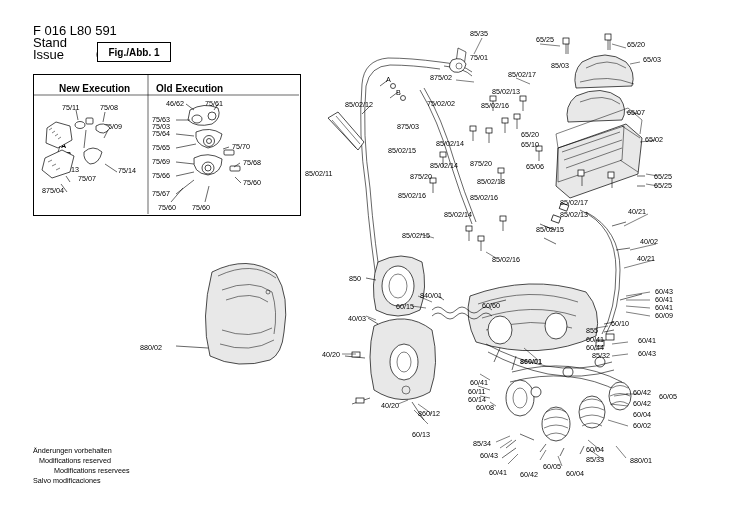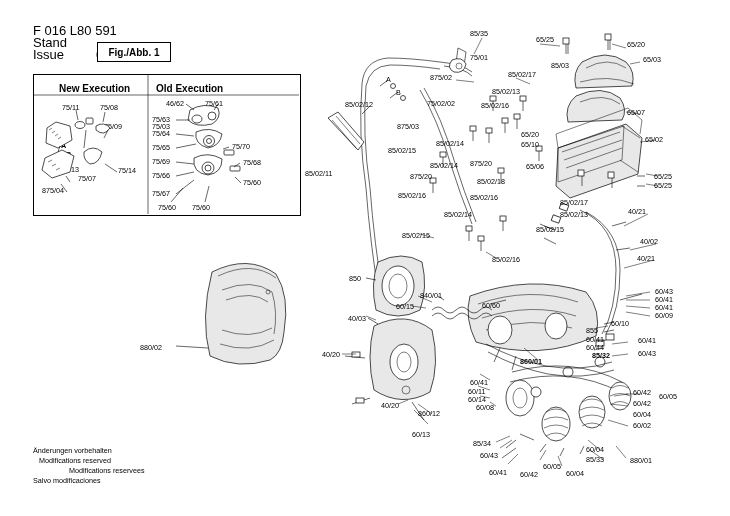--- a/index.html
+++ b/index.html
@@ -37,21 +37,21 @@
   <div class="hdr" style="left:33px;top:26px;">F 016 L80 591</div>
   <div class="hdr" style="left:33px;top:38px;">Stand</div>
   <div class="hdr" style="left:33px;top:50px;">Issue</div>
   <div class="hdr" style="left:96px;top:50px;">02-02-28</div>
   <div class="figbox" style="left:97px;top:42px;width:72px;height:18px;">
     <span>Fig./Abb. 1</span>
   </div>
 
   <div class="foot" style="left:33px;top:446px;">Änderungen vorbehalten</div>
   <div class="foot" style="left:33px;top:456px;padding-left:6px;">Modifications reserved</div>
-  <div class="foot" style="left:45px;top:466px;padding-left:24px;">Modifications reservees</div>
+  <div class="foot" style="left:30px;top:466px;padding-left:24px;">Modifications reservees</div>
   <div class="foot" style="left:33px;top:476px;">Salvo modificaciones</div>
 
   <div class="legend" style="left:33px;top:74px;width:266px;height:140px;"></div>
   <div class="legend-hdr" style="left:59px;top:83px;">New Execution</div>
   <div class="legend-hdr" style="left:156px;top:83px;">Old Execution</div>
 
   <div class="lbl" style="left:62px;top:104px;">75/11</div>
   <div class="lbl" style="left:100px;top:104px;">75/08</div>
   <div class="lbl" style="left:104px;top:123px;">75/09</div>
   <div class="lbl" style="left:61px;top:166px;">75/13</div>
@@ -357,21 +357,21 @@
       <div class="lbl" style="left: 482px; top: 302px;">60/60</div>
       <div class="lbl" style="left: 655px; top: 304px;">60/41</div>
       <div class="lbl" style="left: 655px; top: 312px;">60/09</div>
       <div class="lbl" style="left: 348px; top: 315px;">40/03</div>
       <div class="lbl" style="left: 611px; top: 320px;">60/10</div>
       <div class="lbl" style="left: 586px; top: 327px;">855</div>
       <div class="lbl" style="left: 586px; top: 336px;">60/41</div>
       <div class="lbl" style="left: 638px; top: 337px;">60/41</div>
       <div class="lbl" style="left: 586px; top: 344px;">60/44</div>
       <div class="lbl" style="left: 322px; top: 351px;">40/20</div>
-      <div class="lbl" style="left: 592px; top: 352px; font-weight: bold;">85/32</div>
+      <div class="lbl" style="left: 592px; top: 352px;">85/32</div>
       <div class="lbl" style="left: 638px; top: 350px;">60/43</div>
       <div class="lbl" style="left: 520px; top: 358px; font-weight: bold;">860/01</div>
       <div class="lbl" style="left: 470px; top: 379px;">60/41</div>
       <div class="lbl" style="left: 468px; top: 388px; text-align: center;">60/11</div>
       <div class="lbl" style="left: 633px; top: 389px;">60/42</div>
       <div class="lbl" style="left: 659px; top: 393px;">60/05</div>
       <div class="lbl" style="left: 468px; top: 396px;">60/14</div>
       <div class="lbl" style="left: 476px; top: 404px;">60/08</div>
       <div class="lbl" style="left: 633px; top: 400px;">60/42</div>
       <div class="lbl" style="left: 381px; top: 402px;">40/20</div>

